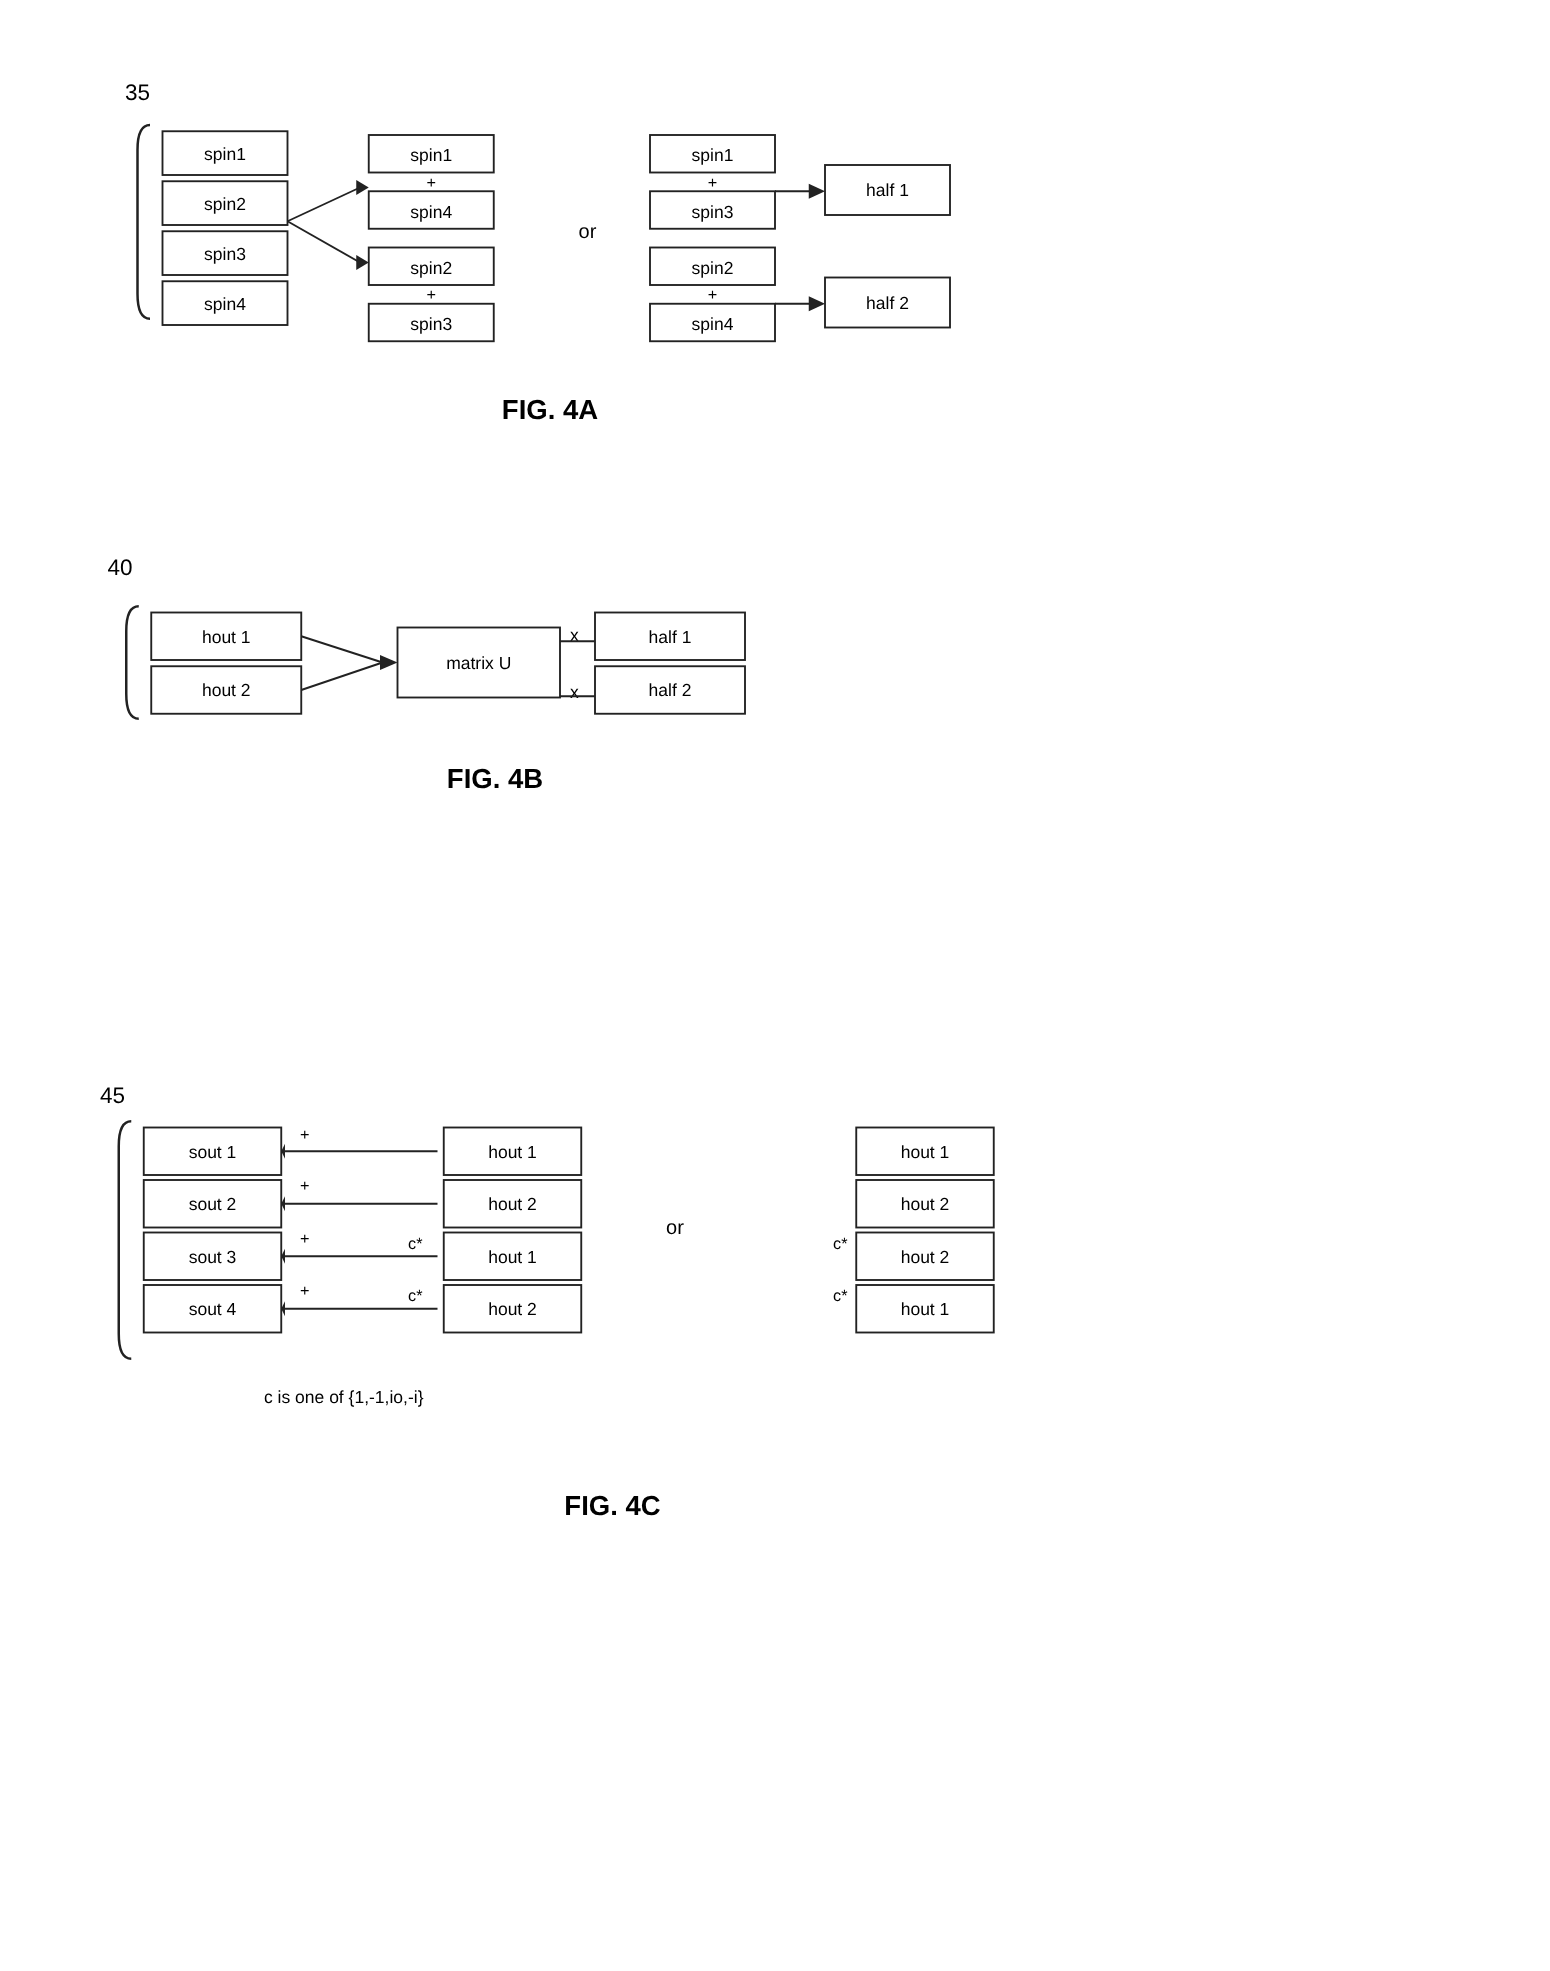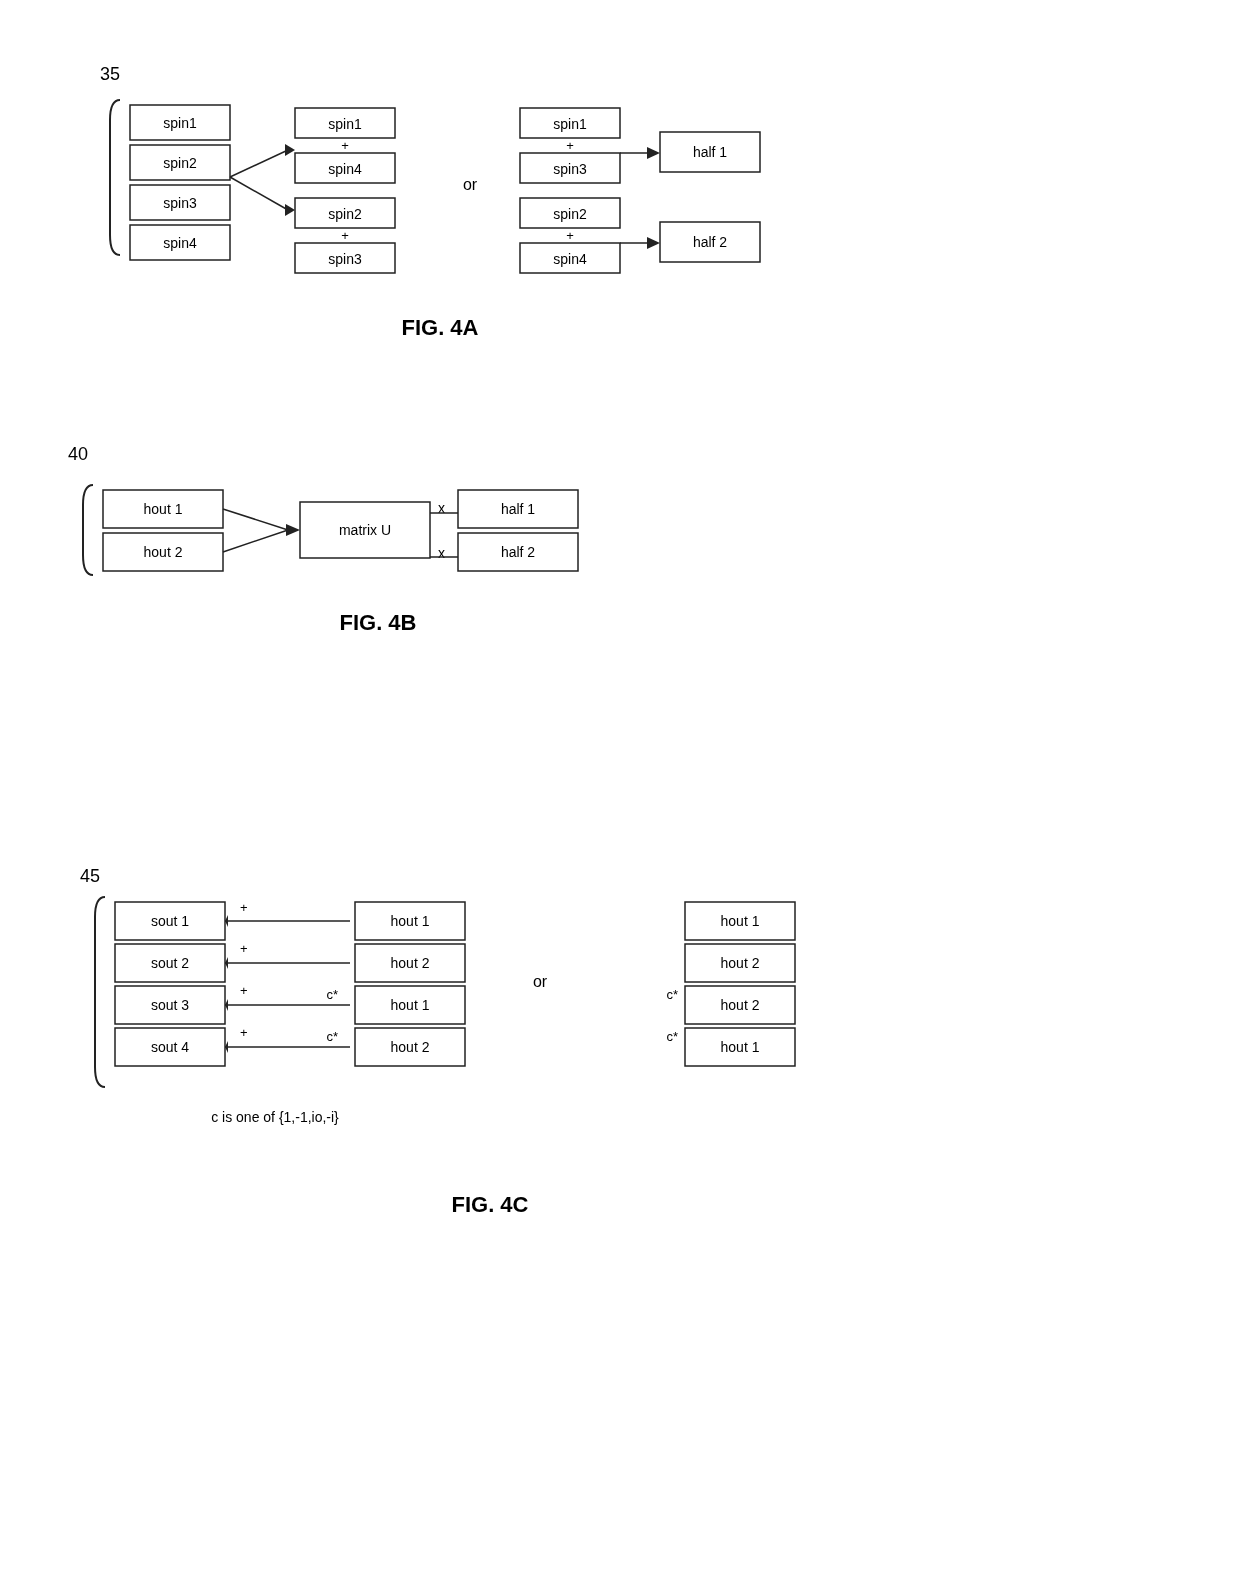--- a/index.html
+++ b/index.html
@@ -27,21 +27,21 @@
 
     .fig4a-container {
       position: absolute;
       top: 50px;
       left: 40px;
     }
 
     .fig4b-container {
       position: absolute;
       top: 430px;
-      left: 28px;
+      left: 46px;
     }
 
     .fig4c-container {
       position: absolute;
       top: 852px;
       left: 40px;
     }
 
   </style>
 </head>

